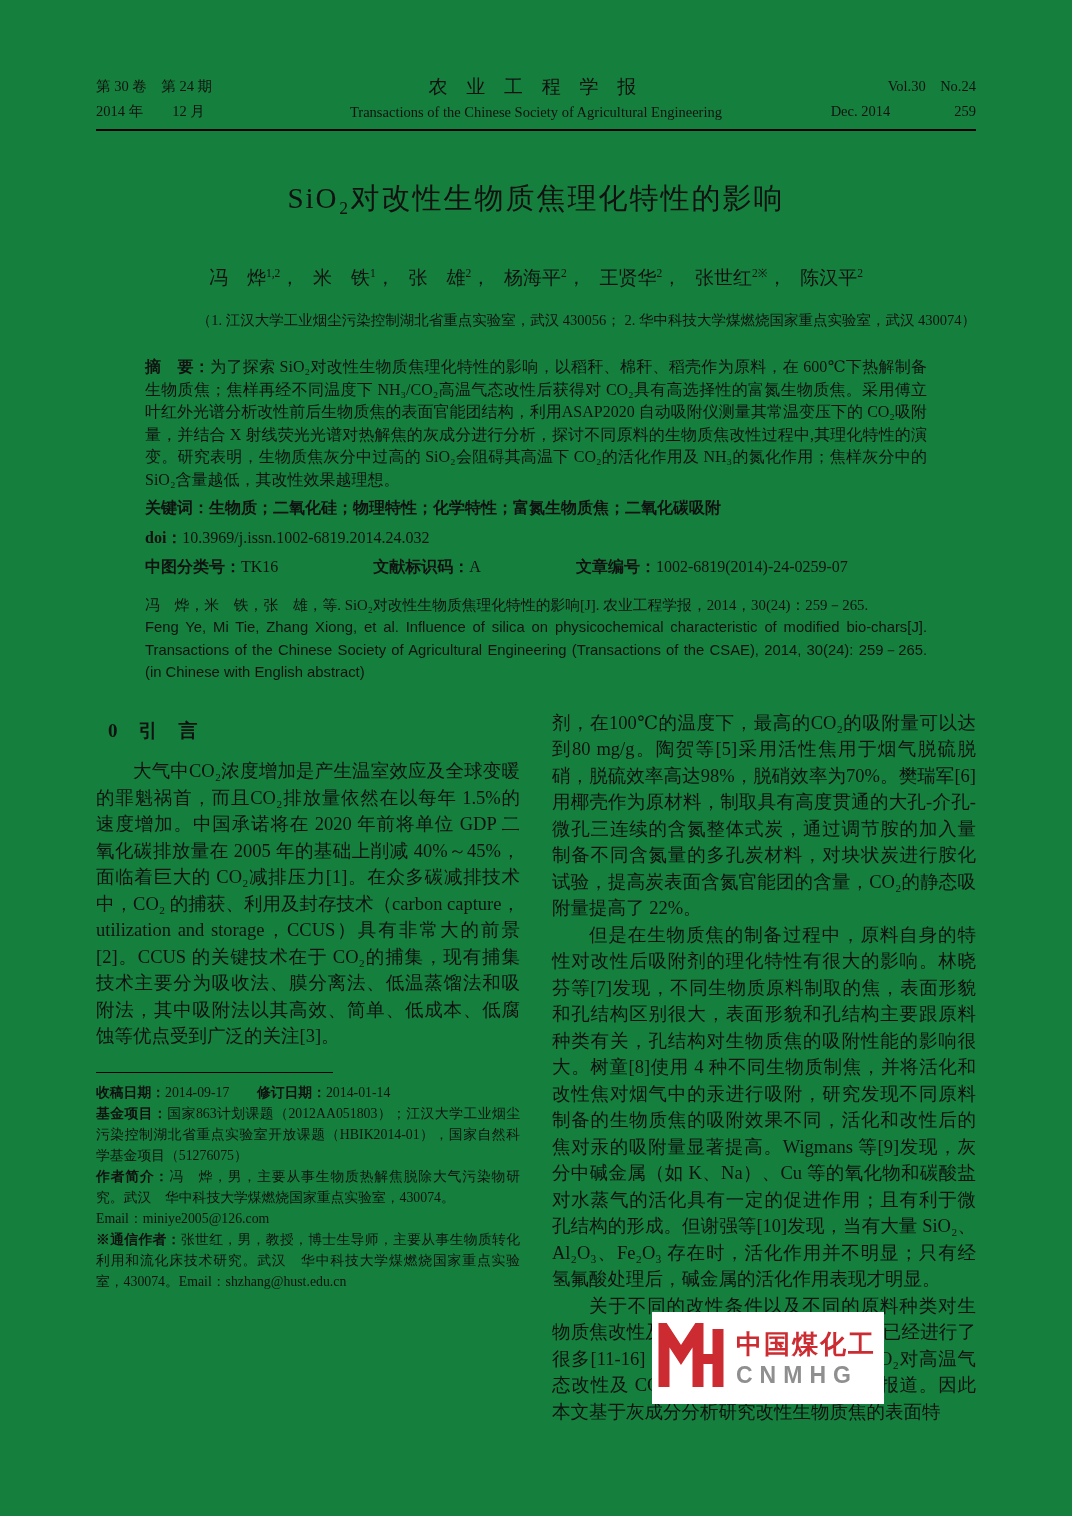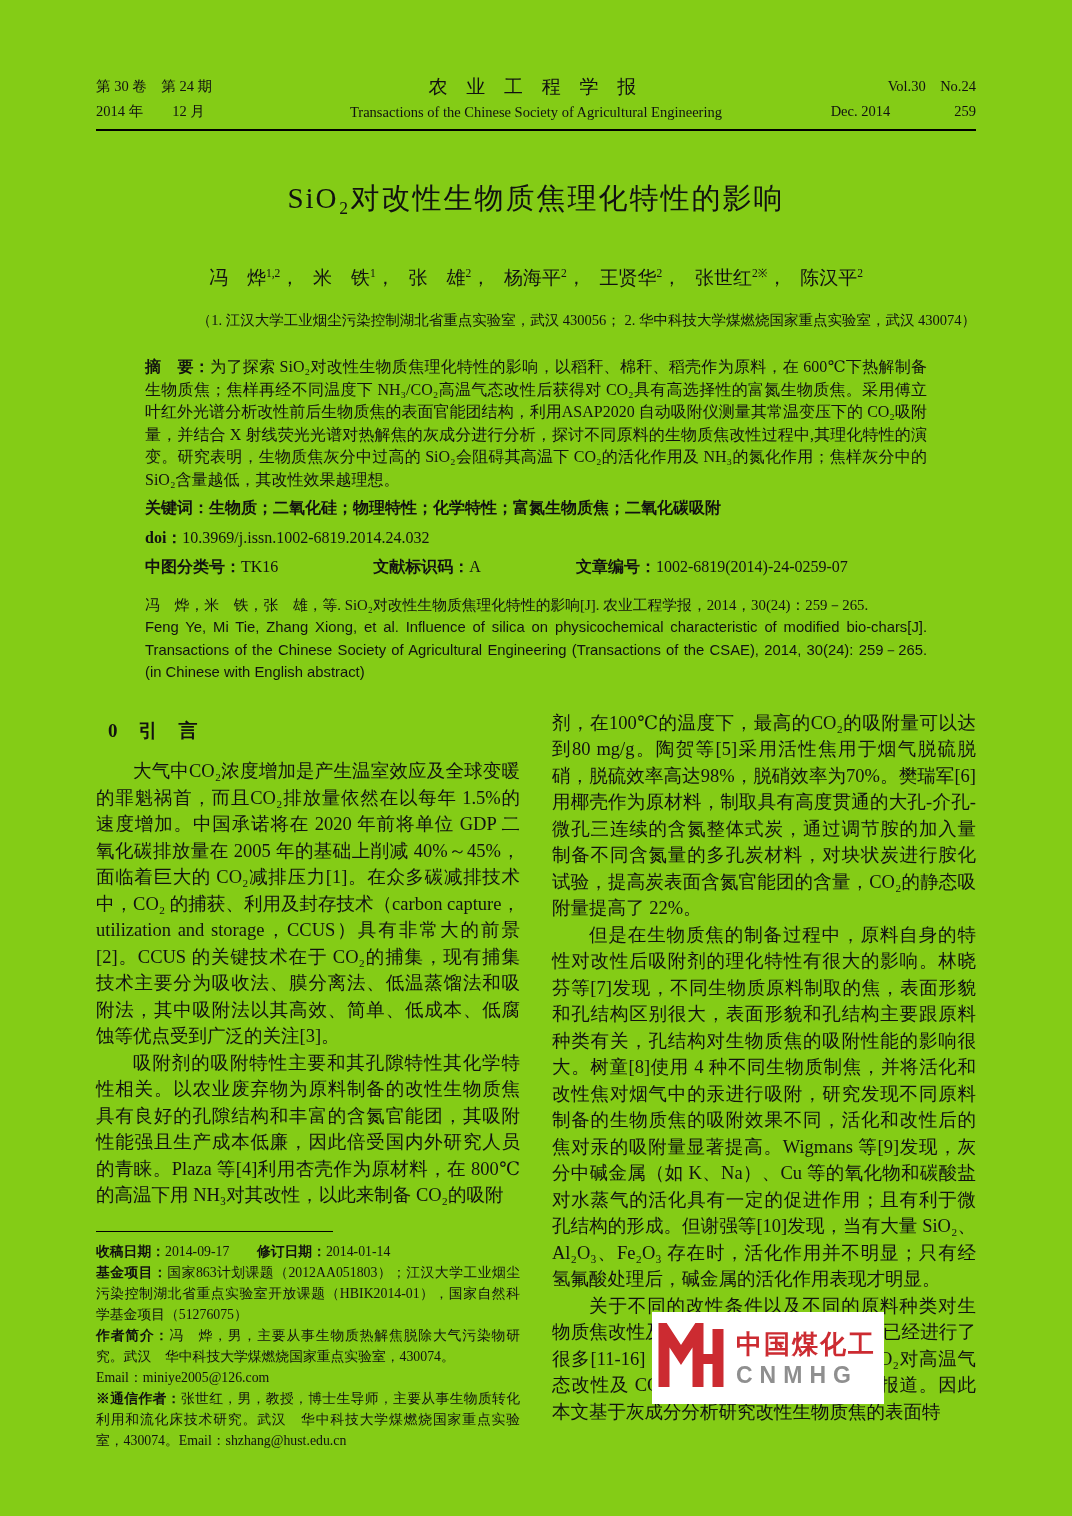--- a/index.html
+++ b/index.html
@@ -1,19 +1,19 @@
 <!DOCTYPE html>
 <html><head>
 <meta charset="utf-8">
 <style>
   * { margin:0; padding:0; box-sizing:border-box; }
   html,body { background:#e8e8e8; }
   .page {
     width:1072px; height:1516px; margin:0 auto; position:relative;
-    background:#84cc16; color:#111; overflow:hidden;
+    background:#15803d; color:#111; overflow:hidden;
     font-family:"Liberation Serif","DejaVu Serif",serif;
   }
   .content { padding:74px 96px 0 96px; }
 
   
   .hdr-row { display:flex; align-items:flex-start; }
   .hdr-left { width:22%; font-size:14.5px; line-height:25px; }
   .hdr-center { width:56%; text-align:center; }
   .hdr-right { width:22%; font-size:14.5px; line-height:25px; text-align:right; }
   .journal-cn { font-size:19px; letter-spacing:7px; line-height:26px; }
@@ -115,21 +115,20 @@
       <div class="cite">
         <p>冯　烨，米　铁，张　雄，等. SiO₂对改性生物质焦理化特性的影响[J]. 农业工程学报，2014，30(24)：259－265.</p>
         <p>Feng Ye, Mi Tie, Zhang Xiong, et al. Influence of silica on physicochemical characteristic of modified bio-chars[J]. Transactions of the Chinese Society of Agricultural Engineering (Transactions of the CSAE), 2014, 30(24): 259－265. (in Chinese with English abstract)</p>
       </div>
     </div>
 
     <div class="body-cols">
       <div class="col">
         <h2 class="sec-head">0　引　言</h2>
         <p class="para">大气中CO₂浓度增加是产生温室效应及全球变暖的罪魁祸首，而且CO₂排放量依然在以每年 1.5%的速度增加。中国承诺将在 2020 年前将单位 GDP 二氧化碳排放量在 2005 年的基础上削减 40%～45%，面临着巨大的 CO₂减排压力[1]。在众多碳减排技术中，CO₂ 的捕获、利用及封存技术（carbon capture，utilization and storage，CCUS）具有非常大的前景[2]。CCUS 的关键技术在于 CO₂的捕集，现有捕集技术主要分为吸收法、膜分离法、低温蒸馏法和吸附法，其中吸附法以其高效、简单、低成本、低腐蚀等优点受到广泛的关注[3]。</p>
-        <p class="para">吸附剂的吸附特性主要和其孔隙特性其化学特性相关。以农业废弃物为原料制备的改性生物质焦具有良好的孔隙结构和丰富的含氮官能团，其吸附性能强且生产成本低廉，因此倍受国内外研究人员的青睐。Plaza 等[4]利用杏壳作为原材料，在 800℃的高温下用 NH₃对其改性，以此来制备 CO₂的吸附</p>
 
         <div class="footnotes">
           <div class="fn-rule"></div>
           <p><b>收稿日期：</b><span>2014-09-17　　</span><b>修订日期：</b><span>2014-01-14</span></p>
           <p><b>基金项目：</b><span>国家863计划课题（2012AA051803）；江汉大学工业烟尘污染控制湖北省重点实验室开放课题（HBIK2014-01），国家自然科学基金项目（51276075）</span></p>
           <p><b>作者简介：</b><span>冯　烨，男，主要从事生物质热解焦脱除大气污染物研究。武汉　华中科技大学煤燃烧国家重点实验室，430074。</span></p>
           <p>Email：miniye2005@126.com</p>
           <p><b>※通信作者：</b><span>张世红，男，教授，博士生导师，主要从事生物质转化利用和流化床技术研究。武汉　华中科技大学煤燃烧国家重点实验室，430074。Email：shzhang@hust.edu.cn</span></p>
         </div>
       </div>

